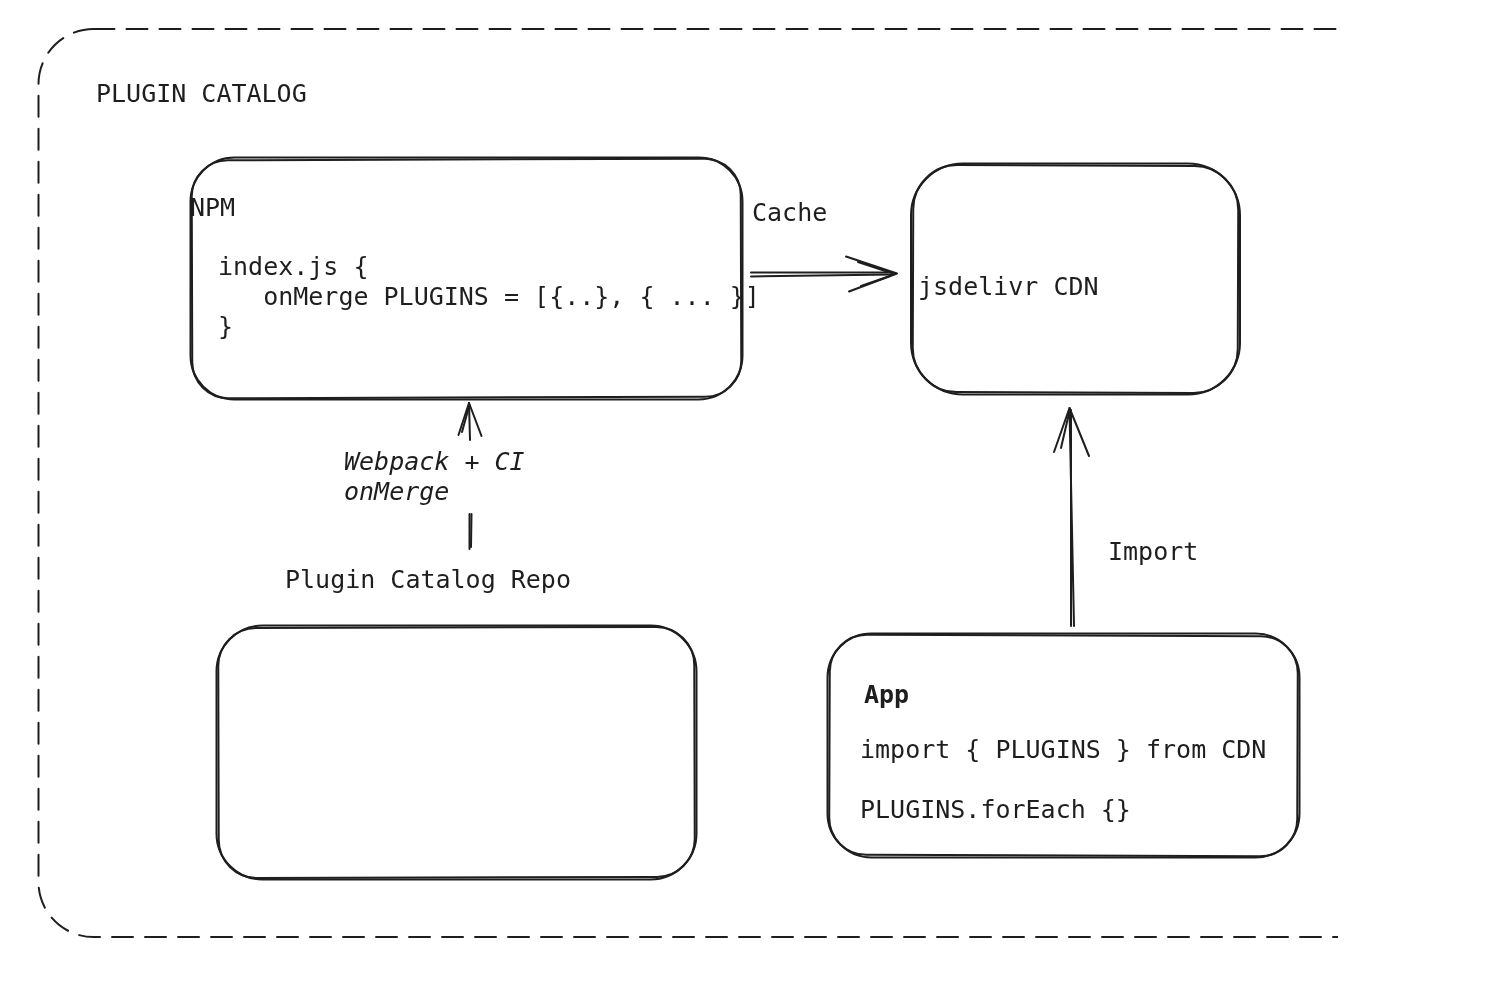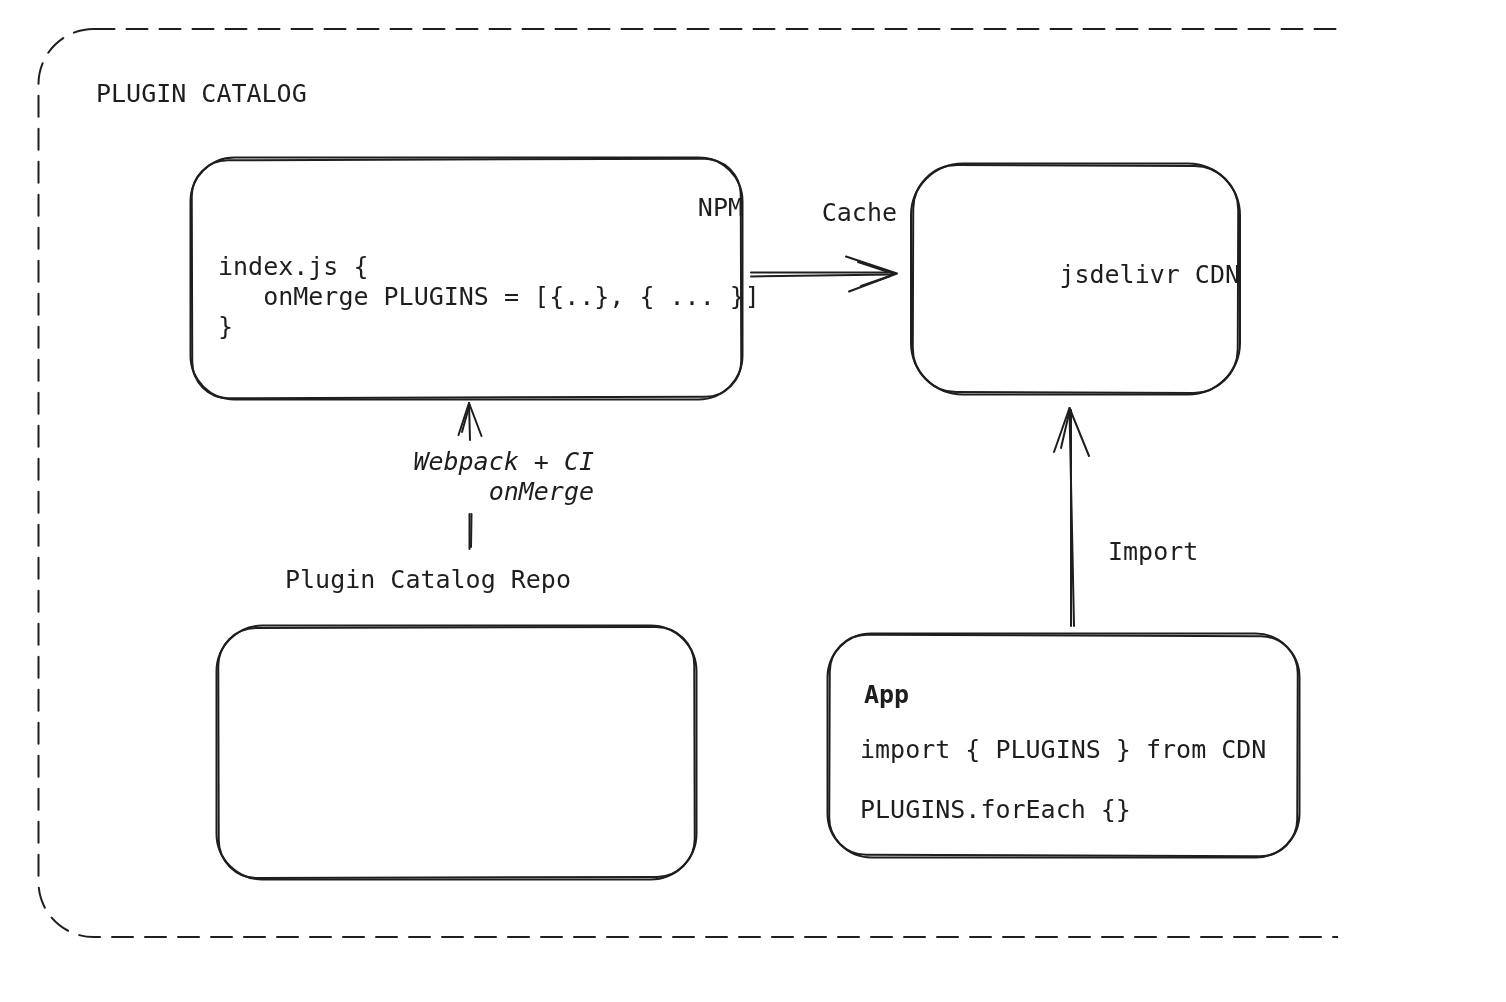--- a/index.html
+++ b/index.html
@@ -25,26 +25,26 @@
     stroke-linecap:round;stroke-linejoin:round;
   }
   .t{
     position:absolute;
     font-size:25px;
     line-height:30px;
     white-space:pre;
     margin:0;
     color:var(--text);
   }
-  .center{text-align:right;}
+  .center{text-align:left;}
   .frame-title { left:96px;  top:79px;  }
   .npm-title   { left:190px; top:193px; width:553px; }
   .npm-code    { left:218px; top:252px; }
   .cache-label { left:752px; top:198px; width:145px; }
-  .cdn-title   { left:910px; top:260px; width:330px; }
+  .cdn-title   { left:910px; top:272px; width:330px;padding-left:8px; }
   .build-label { left:344px; top:447px; width:250px;font-style:italic; }
   .repo-title  { left:285px; top:565px; }
   .repo-files  { left:222px; top:701px; line-height:33px; }
   .app-title   { left:864px; top:680px;font-weight:bold; }
   .app-code    { left:860px; top:735px; }
   .import-label{ left:1108px;top:537px; }
 </style>
 </head>
 <body>
 

